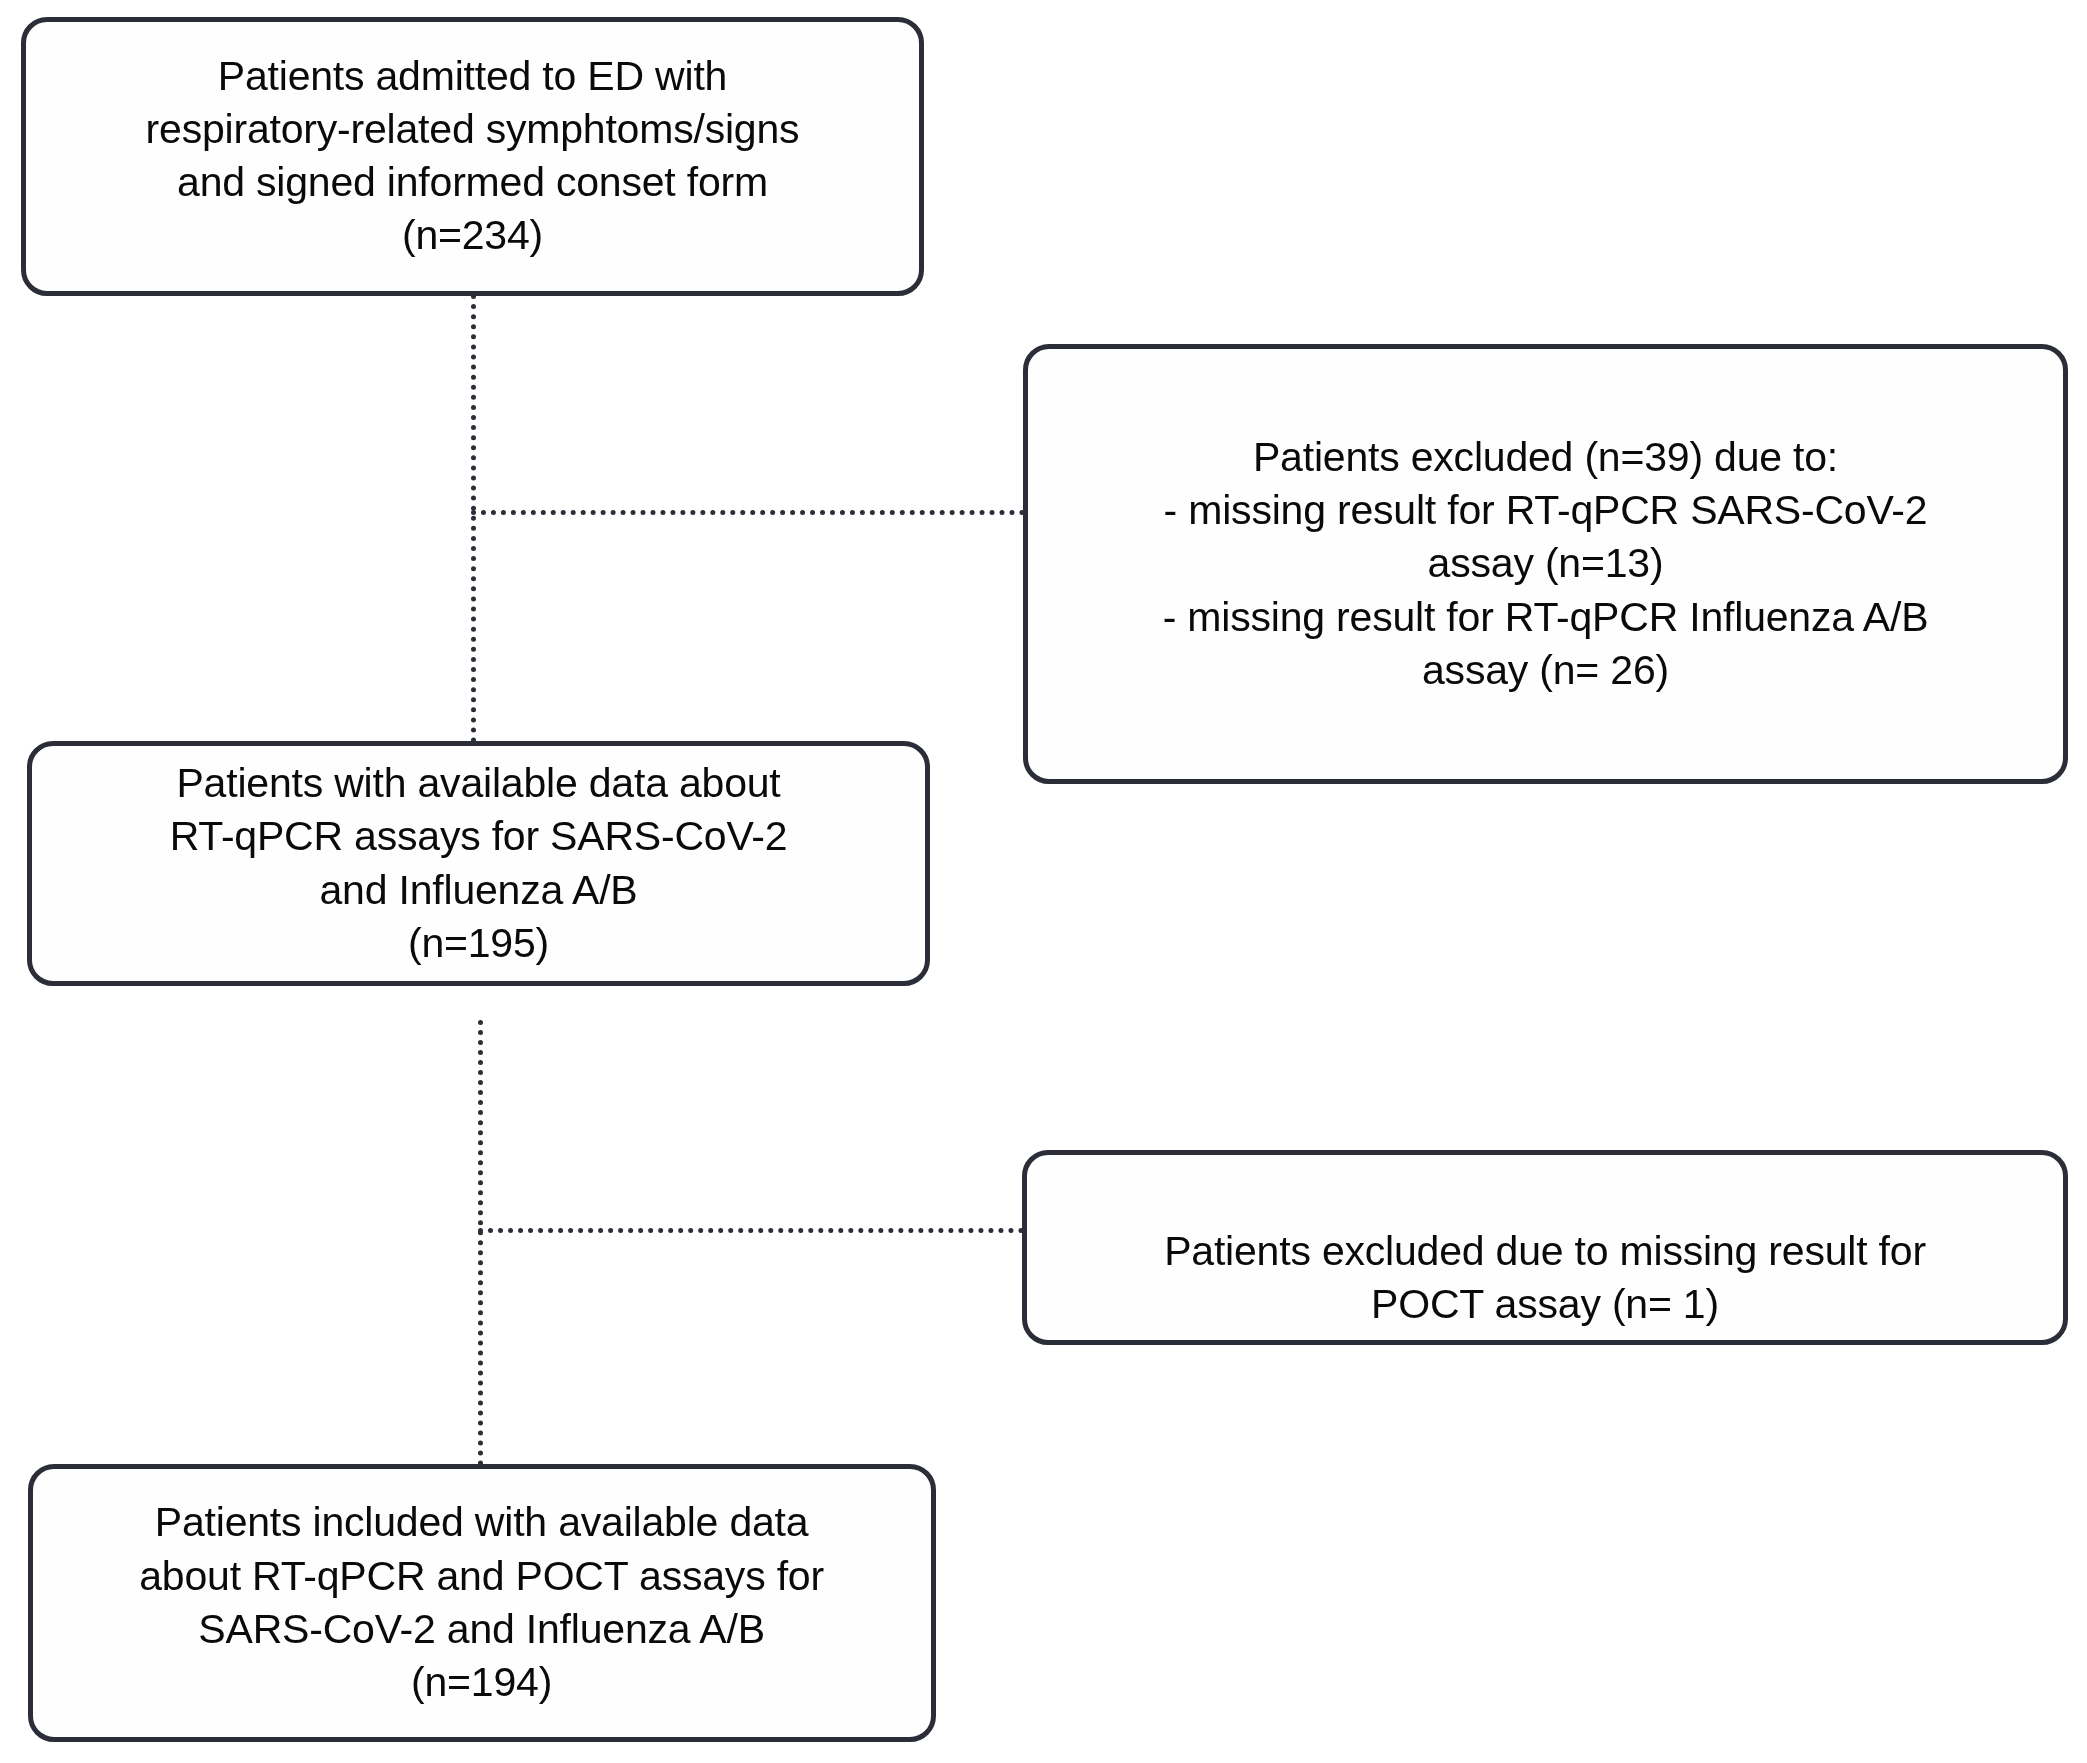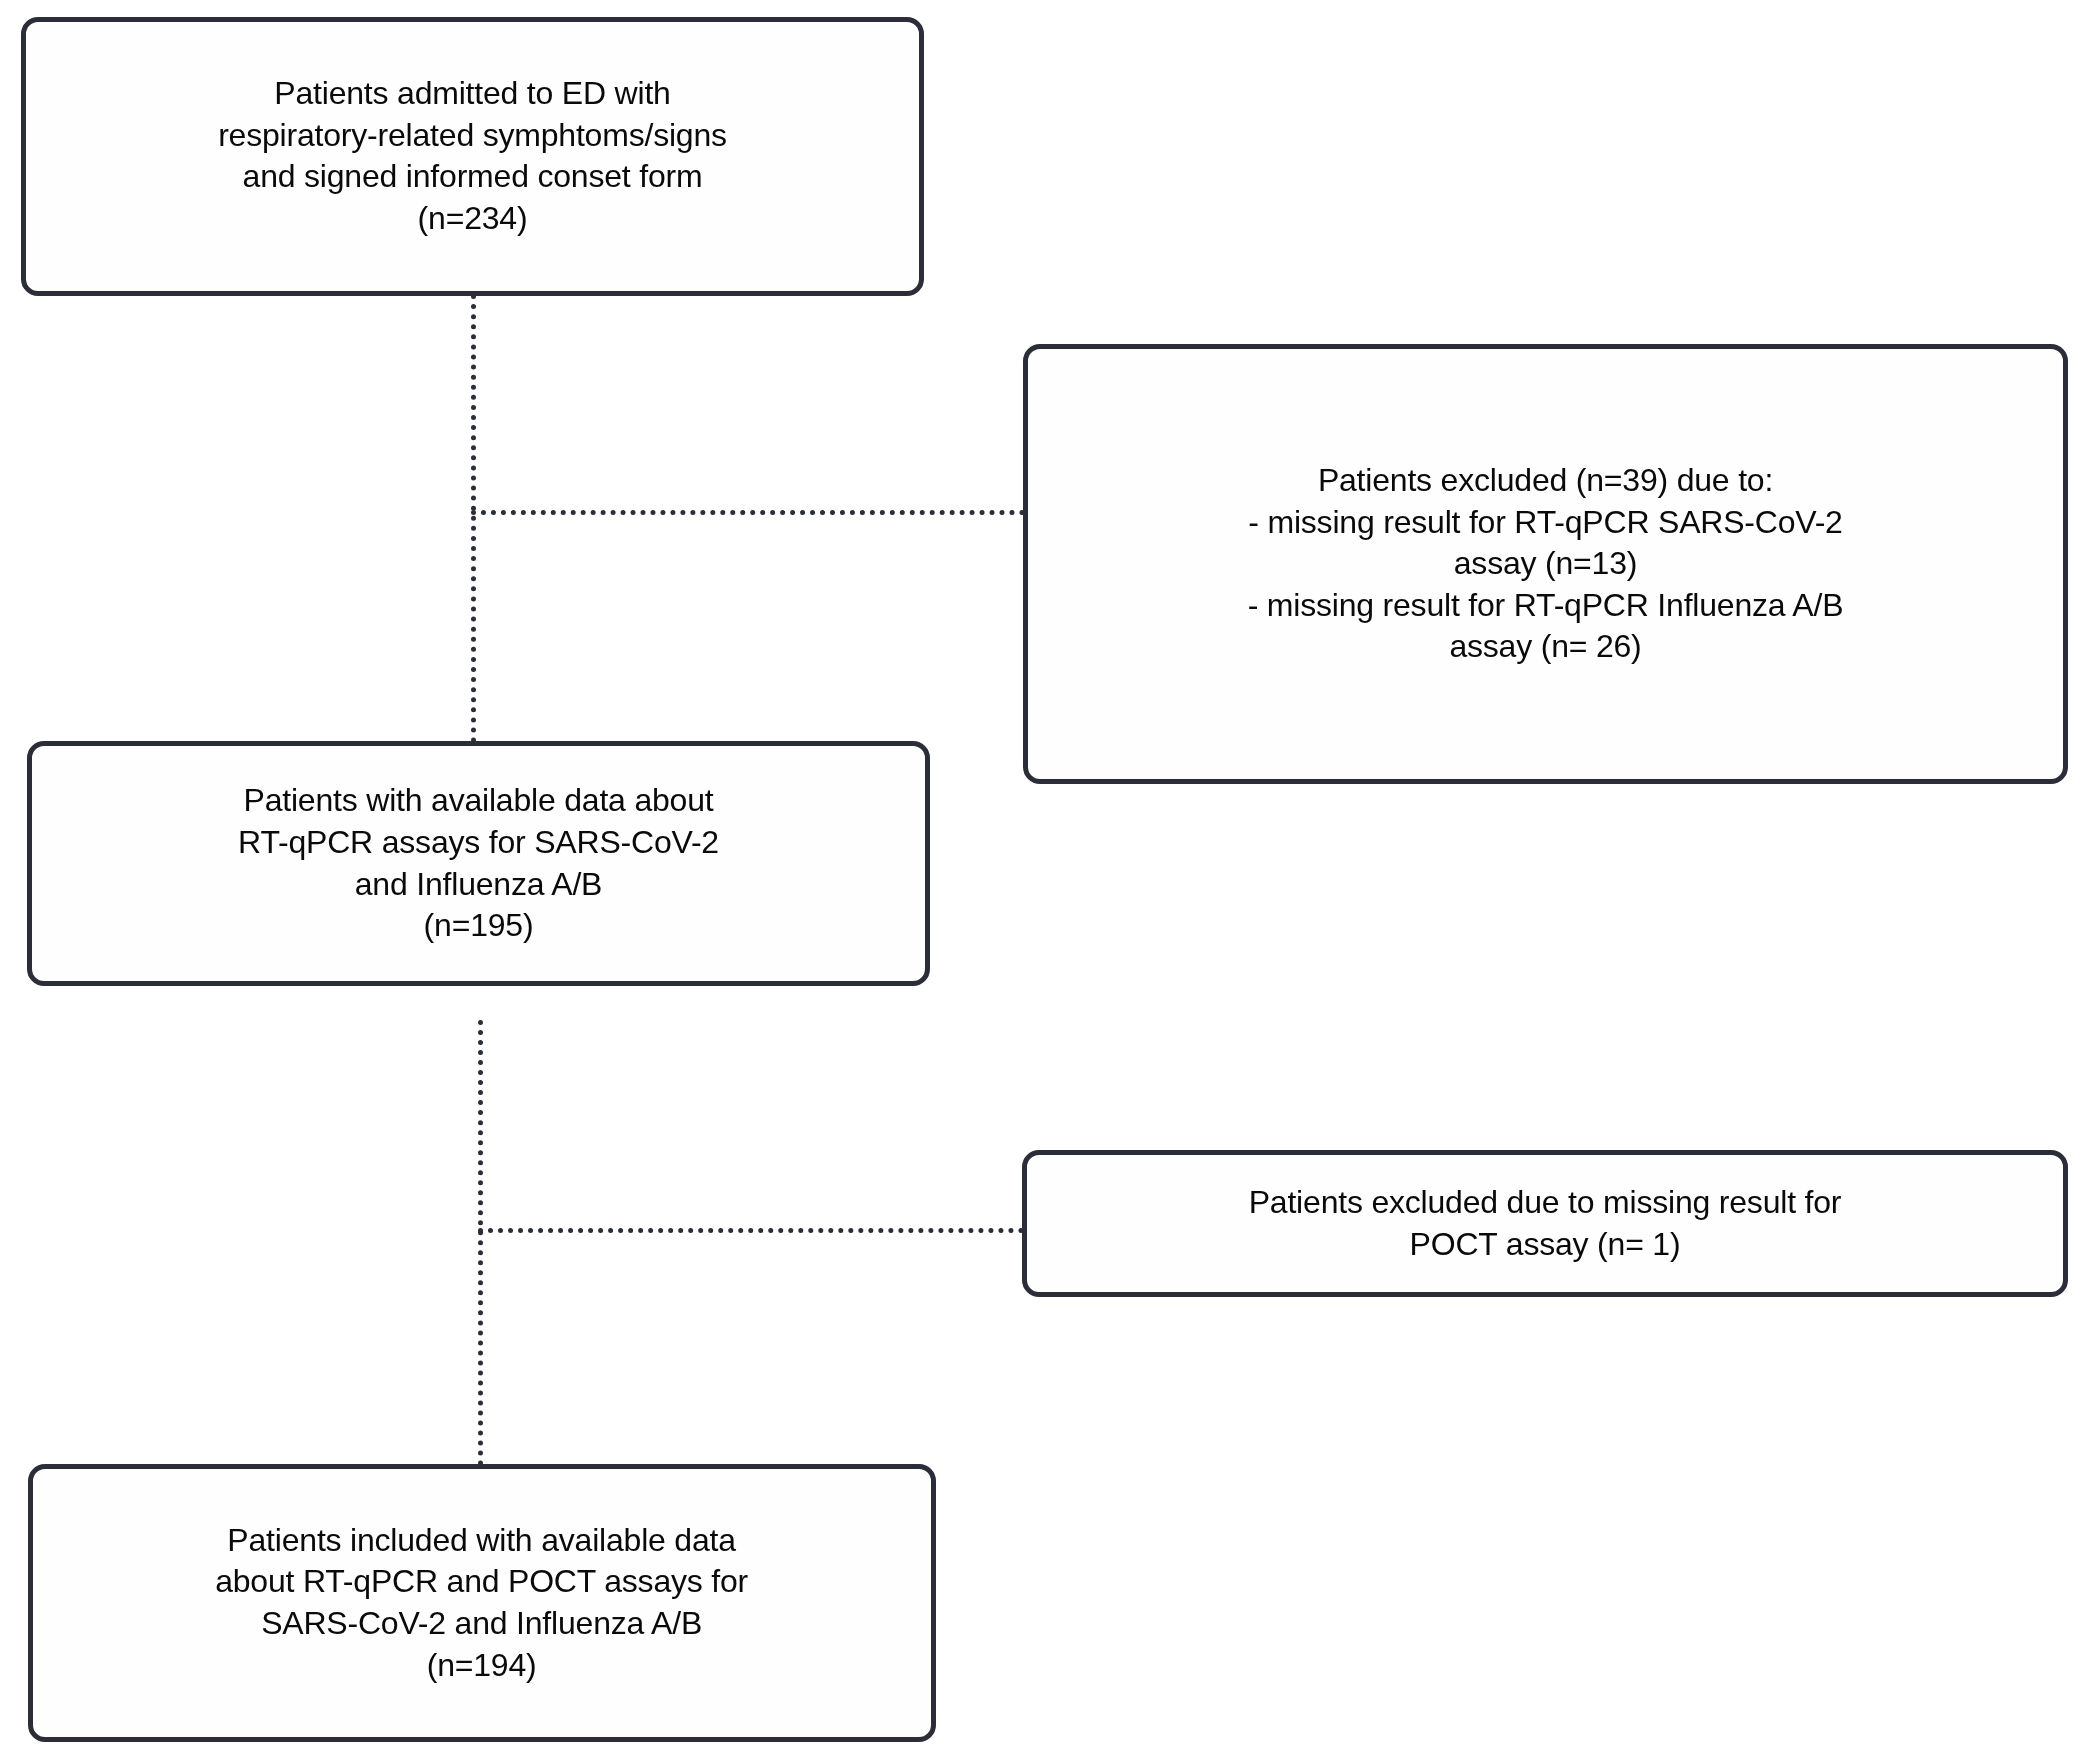--- a/index.html
+++ b/index.html
@@ -16,40 +16,40 @@
     width: 2087px;
     height: 1763px;
     background: #ffffff;
     overflow: hidden;
   }
   .flow-box {
     position: absolute;
     box-sizing: border-box;
     background: #fefefe;
     border: 5.8px solid #2b2e38;
-    border-radius: 17px;
+    border-radius: 26px;
     display: flex;
     align-items: center;
     justify-content: center;
     text-align: center;
     color: #0a0a0a;
-    font-size: 32px;
+    font-size: 41px;
     line-height: 1.30;
     letter-spacing: -0.2px;
     padding: 8.3px 22px;
   }
   .flow-box .txt {
     width: 100%;
     white-space: pre-line;
   }
   
   #box-screened   { left: 21px;   top: 16.7px;   width: 903px; height: 279px; }
   #box-excluded-1 { left: 1023px; top: 344px;  width: 1045px; height: 440px; }
   #box-available  { left: 27px;   top: 741px;  width: 903px; height: 245px; }
-  #box-excluded-2 { left: 1022px; top: 1150px; width: 1046px; height: 147px; }
+  #box-excluded-2 { left: 1022px; top: 1150px; width: 1046px; height: 195px; align-items: flex-end; }
   #box-included   { left: 27.6px;   top: 1464px; width: 908px; height: 278px; }
 
   
   .conn-v {
     position: absolute;
     width: 0;
     border-left: 5.8px dotted #2b2e38;
   }
   .conn-h {
     position: absolute;

